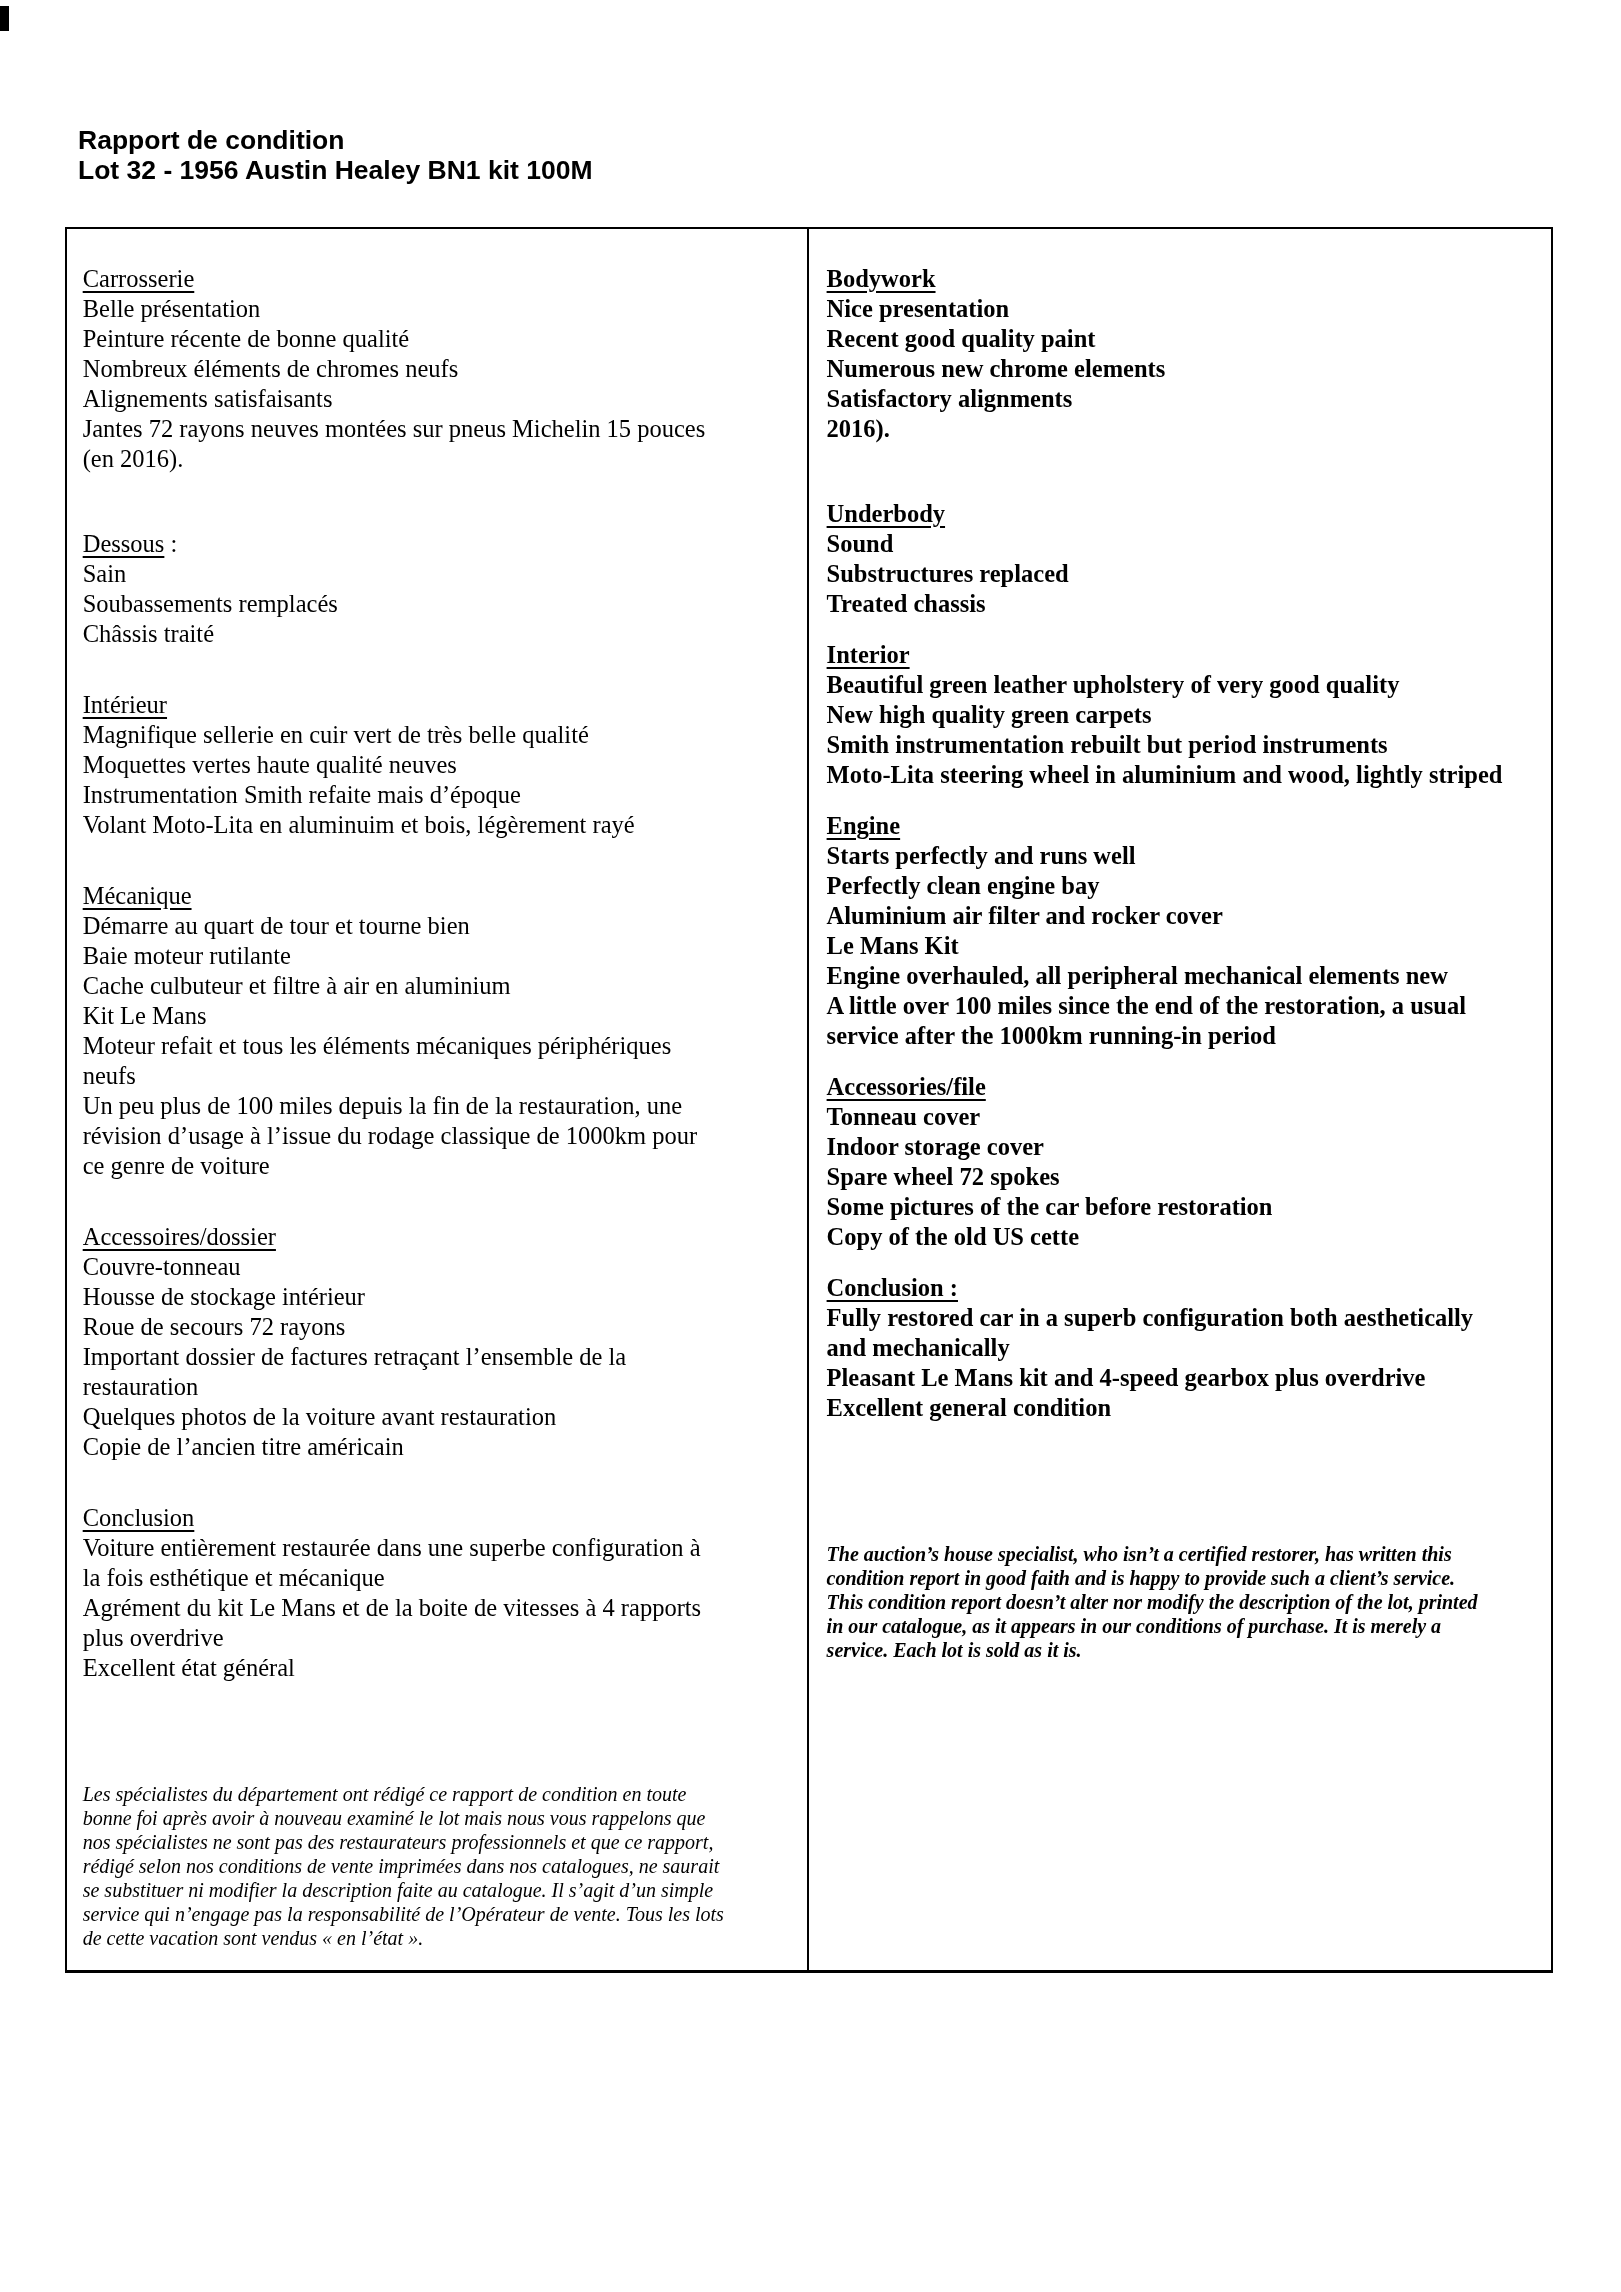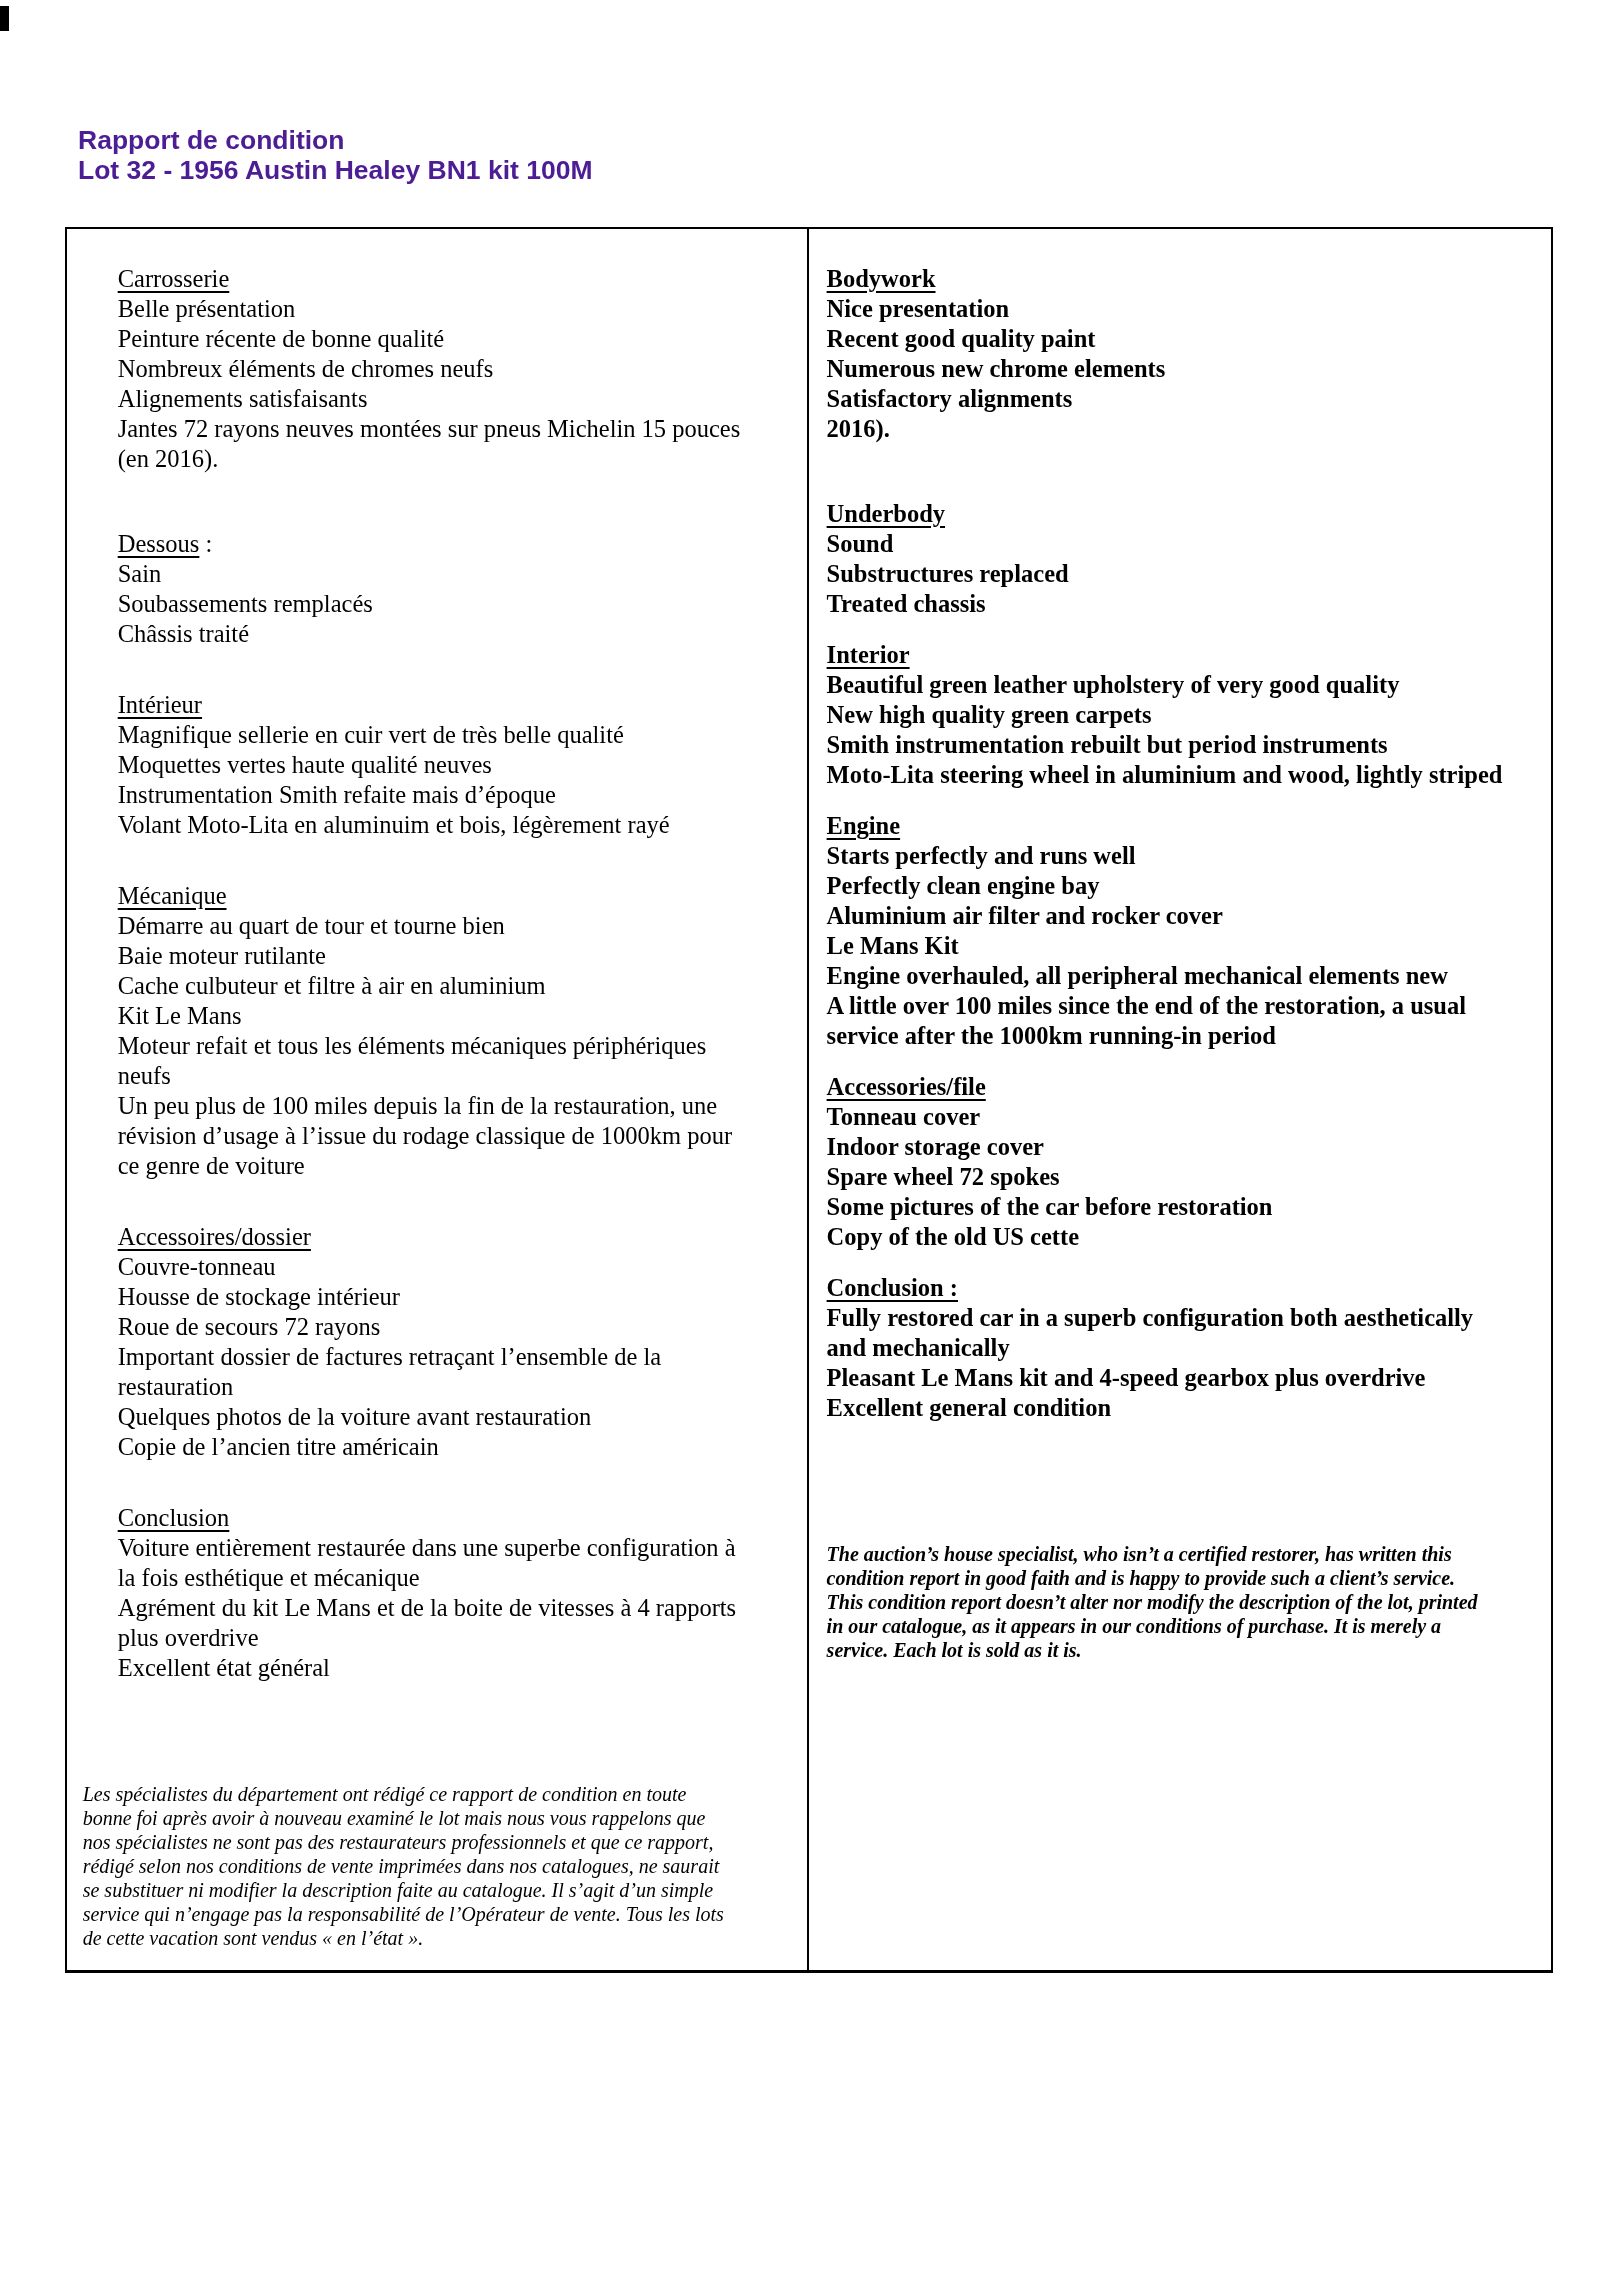--- a/index.html
+++ b/index.html
@@ -11,40 +11,40 @@
     color:#000;
     overflow:hidden;
   }
   .artifact {
     position:absolute; left:0; top:5.9px; width:8.8px; height:25.5px;
     background:#000;
   }
   .title {
     position:absolute; left:78px; top:125px;
     font-family:"Liberation Sans", sans-serif;
-    font-weight:bold; font-size:26.5px; line-height:30px; color:#4c1d95;
+    font-weight:bold; font-size:26.5px; line-height:30px; color:#000000;
   }
   .box {
     position:absolute; left:65px; top:227px;
     width:1488px; height:1746px;
     border:2px solid #000; border-bottom-width:3.9px;
     box-sizing:border-box;
     display:flex;
     background:#fff;
   }
   .cell { box-sizing:border-box; padding-top:35px; padding-bottom:19.6px; }
   .cell-left  { width:742px; border-right:2px solid #000; padding-left:15.7px; padding-right:17.6px; }
   .cell-right { flex:1; padding-left:17.6px; padding-right:15.7px;font-weight:bold; }
   .line {
     font-size:24.5px; line-height:30px;
     white-space:pre;
   }
   .heading .u { text-decoration:underline; text-underline-offset:3.9px; }
   .section { margin-top:37px; }
-  .cell-left  .sections .section { margin-top:41px;margin-left:35px; }
+  .cell-left  .sections .section { margin-top:41px; }
   .cell-right .sections .section { margin-top:21px; }
   .sections .section:first-child { margin-top:0; }
   .sections .section:nth-child(2) { margin-top:55px; }
   .disclaimer {
     font-style:italic;
     font-size:20px; line-height:24px;
   }
   .cell-left  .disclaimer { margin-top:99px; }
   .cell-right .disclaimer { margin-top:119px; }
   .dline { white-space:pre; }

